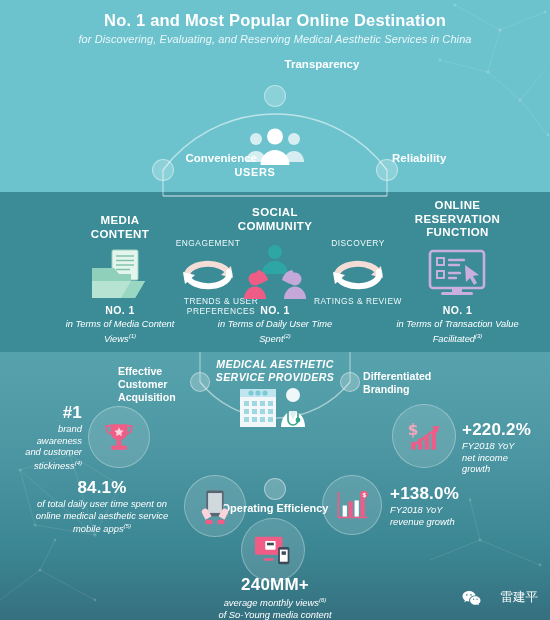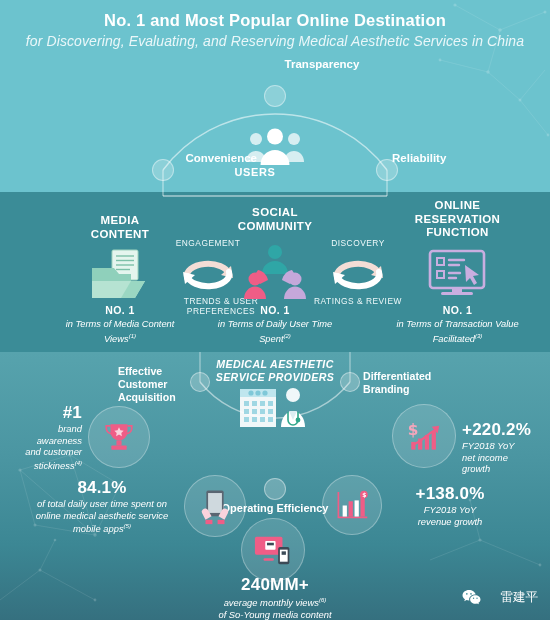--- a/index.html
+++ b/index.html
@@ -16,21 +16,21 @@
   .band-mid{top:192px;height:160px;background:#3b8c97;}
   .band-bot{top:352px;height:268px;
     background:linear-gradient(180deg,#57a3ad 0%,#4b96a2 38%,#3c8794 72%,#35707f 100%);}
 
   
   .net{position:absolute;inset:0;pointer-events:none;opacity:.33;}
 
   
   .header{position:absolute;top:10px;left:0;width:550px;text-align:center;}
   .h-title{font-size:16.5px;font-weight:bold;color:#ffffff;letter-spacing:.2px;line-height:20px;}
-  .h-sub{font-size:14px;font-style:italic;color:#eaf7f9;margin-top:3px;letter-spacing:.1px;}
+  .h-sub{font-size:11px;font-style:italic;color:#eaf7f9;margin-top:3px;letter-spacing:.1px;}
 
   
   .node{position:absolute;border-radius:50%;background:rgba(255,255,255,.22);
         border:1px solid rgba(255,255,255,.40);box-sizing:border-box;}
 
   .arcwrap{position:absolute;left:0;top:0;width:550px;height:620px;pointer-events:none;}
 
   
   .lbl{position:absolute;color:#ffffff;font-weight:bold;margin-left:47px;}
   .lbl-transparency{top:58px;left:0;width:550px;text-align:center;font-size:11.5px;}
@@ -60,21 +60,21 @@
   .b-lbl{position:absolute;color:#ffffff;font-weight:bold;font-size:10.6px;line-height:13px;}
   .stat{position:absolute;color:#ffffff;}
   .stat .big{font-size:17px;font-weight:bold;letter-spacing:.2px;}
   .stat .sm{font-size:9.4px;font-style:italic;line-height:11.6px;display:block;}
 
   .icocirc{position:absolute;border-radius:50%;
            background:rgba(255,255,255,.13);border:1px solid rgba(255,255,255,.30);
            box-sizing:border-box;display:flex;align-items:center;justify-content:center;}
 
   
-  .badge{position:absolute;right:12px;bottom:14px;display:flex;align-items:flex-start;gap:20px;}
+  .badge{position:absolute;right:12px;bottom:14px;display:flex;align-items:center;gap:20px;}
   .badge .txt{color:#ffffff;font-size:12.5px;font-family:"DejaVu Sans",sans-serif;}
 </style>
 </head>
 <body>
 
 <div class="stage">
 
   <div class="band band-top"></div>
   <div class="band band-mid"></div>
   <div class="band band-bot"></div>
@@ -349,21 +349,21 @@
         <rect x="23" y="12" width="5" height="19"></rect>
       </g>
       <g fill="#ef5d86">
         <rect x="16" y="13" width="5" height="18"></rect>
         <rect x="30" y="6" width="5" height="25"></rect>
       </g>
       <circle cx="34" cy="5" r="4.5" fill="#ef5d86"></circle>
       <text x="32" y="8" font-family="DejaVu Sans, sans-serif" font-size="7" font-weight="bold" fill="#ffffff">$</text>
     </svg>
   </div>
-  <div class="stat" style="left:390px;top:484px;width:120px;text-align:center;">
+  <div class="stat" style="left:390px;top:484px;width:120px;text-align:left;">
     <div class="big">+138.0%</div>
     <span class="sm">FY2018 YoY</span>
     <span class="sm">revenue growth</span>
   </div>
 
   <div class="icocirc" style="left:241px;top:518px;width:64px;height:64px;">
     <svg viewBox="0 0 46 36" width="40" height="31">
       <rect x="2" y="2" width="32" height="21" rx="2" fill="#ef5d86"></rect>
       <rect x="12" y="27" width="12" height="3" rx="1.5" fill="#ef5d86"></rect>
       <rect x="14" y="7" width="12" height="10" rx="1" fill="#ffffff"></rect>

